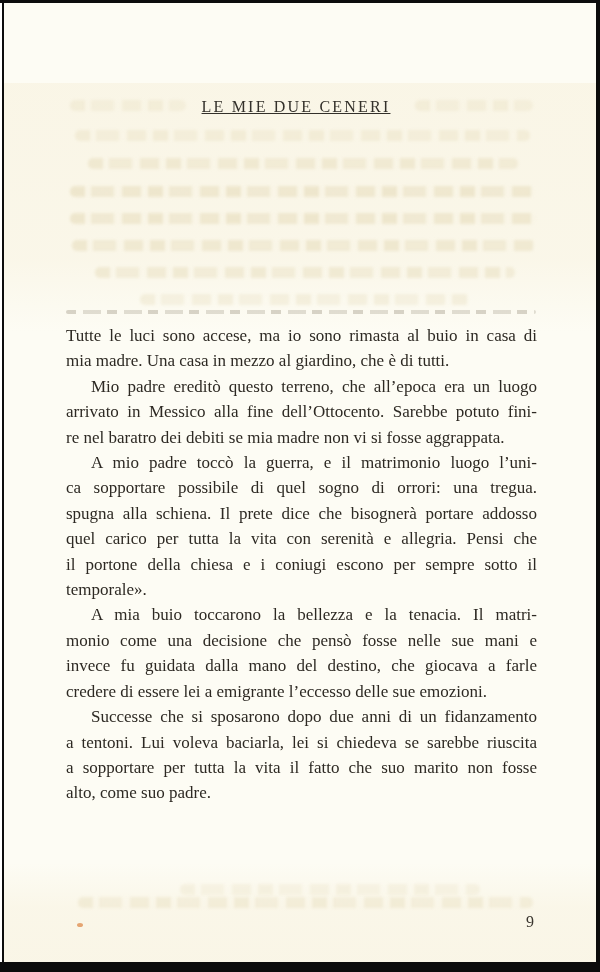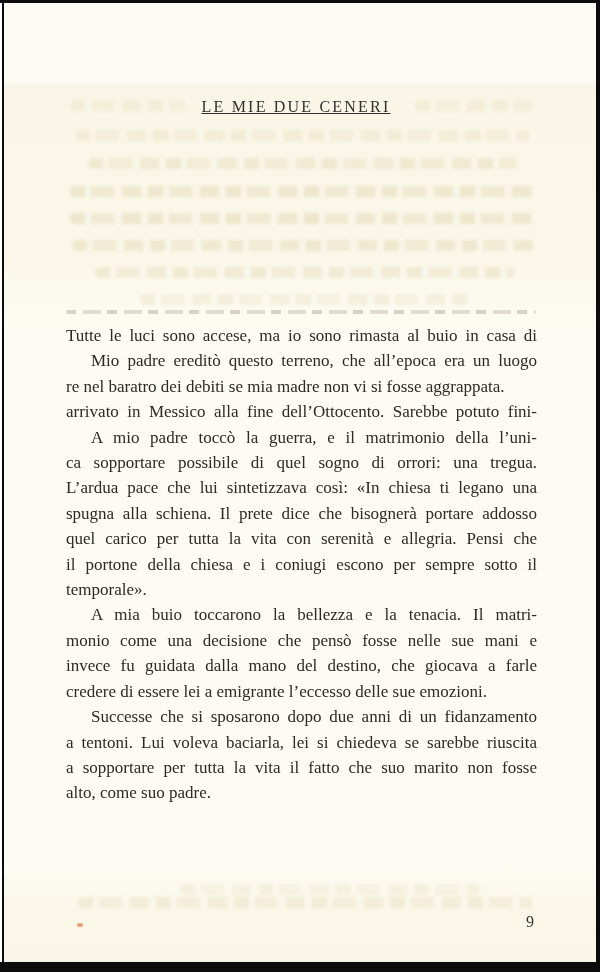--- a/index.html
+++ b/index.html
@@ -102,26 +102,26 @@
       <div class="ghost" style="left:136px; top:291px; width:330px; opacity:.45;"></div>
       <div class="ghost dark" style="left:62px; top:307px; width:470px; opacity:.8;"></div>
       <div class="ghost" style="left:176px; top:881px; width:300px; opacity:.35;"></div>
       <div class="ghost" style="left:74px;  top:894px; width:455px; opacity:.50;"></div>
     </div>
 
     <div class="running-head">LE MIE DUE CENERI</div>
 
     <div class="body-text">
       <div class="ln">Tutte le luci sono accese, ma io sono rimasta al buio in casa di</div>
+      <div class="ln pend">mia madre. Una casa in mezzo al giardino, che è di tutti.</div>
       <div class="ln ind">Mio padre ereditò questo terreno, che all’epoca era un luogo</div>
+      <div class="ln">arrivato in Messico alla fine dell’Ottocento. Sarebbe potuto fini-</div>
       <div class="ln pend">re nel baratro dei debiti se mia madre non vi si fosse aggrappata.</div>
-      <div class="ln">arrivato in Messico alla fine dell’Ottocento. Sarebbe potuto fini-</div>
-      <div class="ln ind">A mio padre toccò la guerra, e il matrimonio della l’uni-</div>
+      <div class="ln ind">A mio padre toccò la guerra, e il matrimonio luogo l’uni-</div>
       <div class="ln">ca sopportare possibile di quel sogno di orrori: una tregua.</div>
-      <div class="ln">L’ardua pace che lui sintetizzava così: «In chiesa ti legano una</div>
       <div class="ln">spugna alla schiena. Il prete dice che bisognerà portare addosso</div>
       <div class="ln">quel carico per tutta la vita con serenità e allegria. Pensi che</div>
       <div class="ln">il portone della chiesa e i coniugi escono per sempre sotto il</div>
       <div class="ln pend">temporale».</div>
       <div class="ln ind">A mia buio toccarono la bellezza e la tenacia. Il matri-</div>
       <div class="ln">monio come una decisione che pensò fosse nelle sue mani e</div>
       <div class="ln">invece fu guidata dalla mano del destino, che giocava a farle</div>
       <div class="ln pend">credere di essere lei a emigrante l’eccesso delle sue emozioni.</div>
       <div class="ln ind">Successe che si sposarono dopo due anni di un fidanzamento</div>
       <div class="ln">a tentoni. Lui voleva baciarla, lei si chiedeva se sarebbe riuscita</div>

